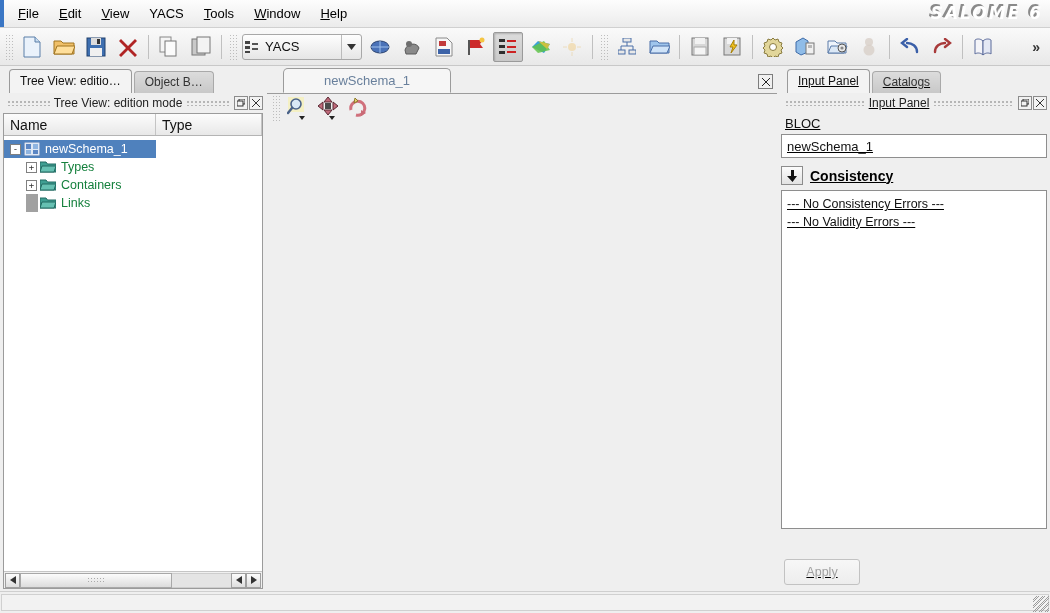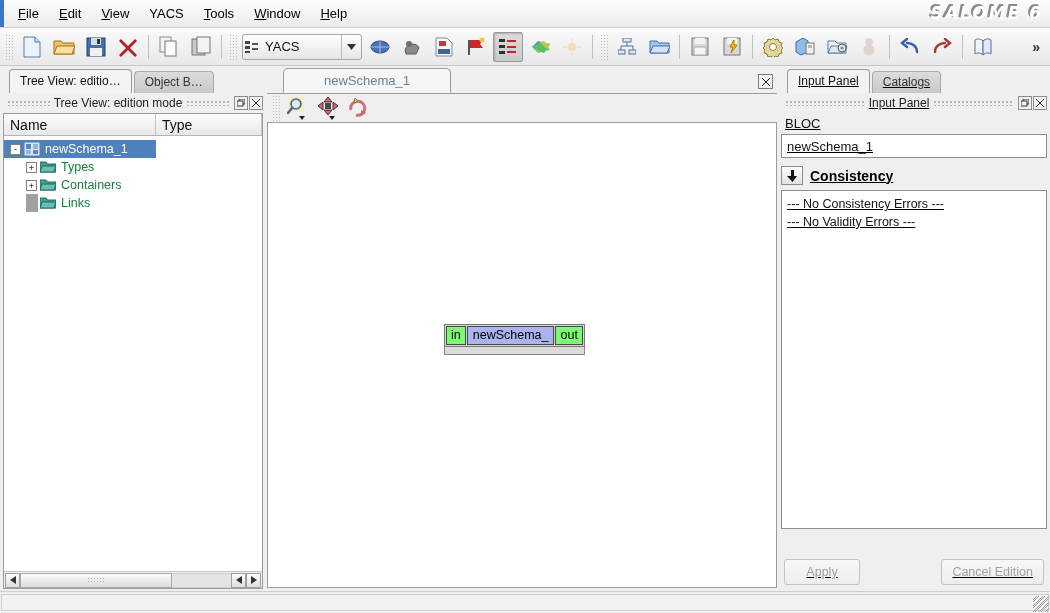--- a/index.html
+++ b/index.html
@@ -858,30 +858,20 @@
           <span>
             <svg width="22" height="21" viewBox="0 0 22 21">
               <path d="M4 14a7 7 0 1 1 5 5" fill="none" stroke="#d0707c" stroke-width="3"></path>
               <path d="M8 2l3 3-4 2z" fill="#e8d27a" stroke="#8a7a28"></path>
               <path d="M14 14l5 3-5 3z" fill="#c96a76"></path>
             </svg>
           </span>
         </div>
       </div>
 
-      <div class="canvas">
-        <div class="node">
-          <div class="node-main">
-            <div class="port">in</div>
-            <div class="node-body">newSchema_</div>
-            <div class="port">out</div>
-          </div>
-          <div class="node-foot"></div>
-        </div>
-      </div>
     </div>
 
     <div class="dock right-dock">
       <div class="dock-tabs">
         <div class="dtab active">Input Panel</div>
         <div class="dtab">Catalogs</div>
       </div>
       <div class="dock-title">
         <span class="dotline"></span>
         <span class="dock-title-text">Input Panel</span>
@@ -912,21 +902,20 @@
           <span class="prop-title">Consistency</span>
         </div>
 
         <div class="errbox">
           <div>--- No Consistency Errors ---</div>
           <div>--- No Validity Errors ---</div>
         </div>
 
         <div class="btn-row">
           <div class="btn disabled">Apply</div>
-          <div class="btn disabled">Cancel Edition</div>
         </div>
       </div>
     </div>
 
   </div>
 
   <div class="statusbar">
     <div class="sb-inner"></div>
     <div class="grip"></div>
   </div>

